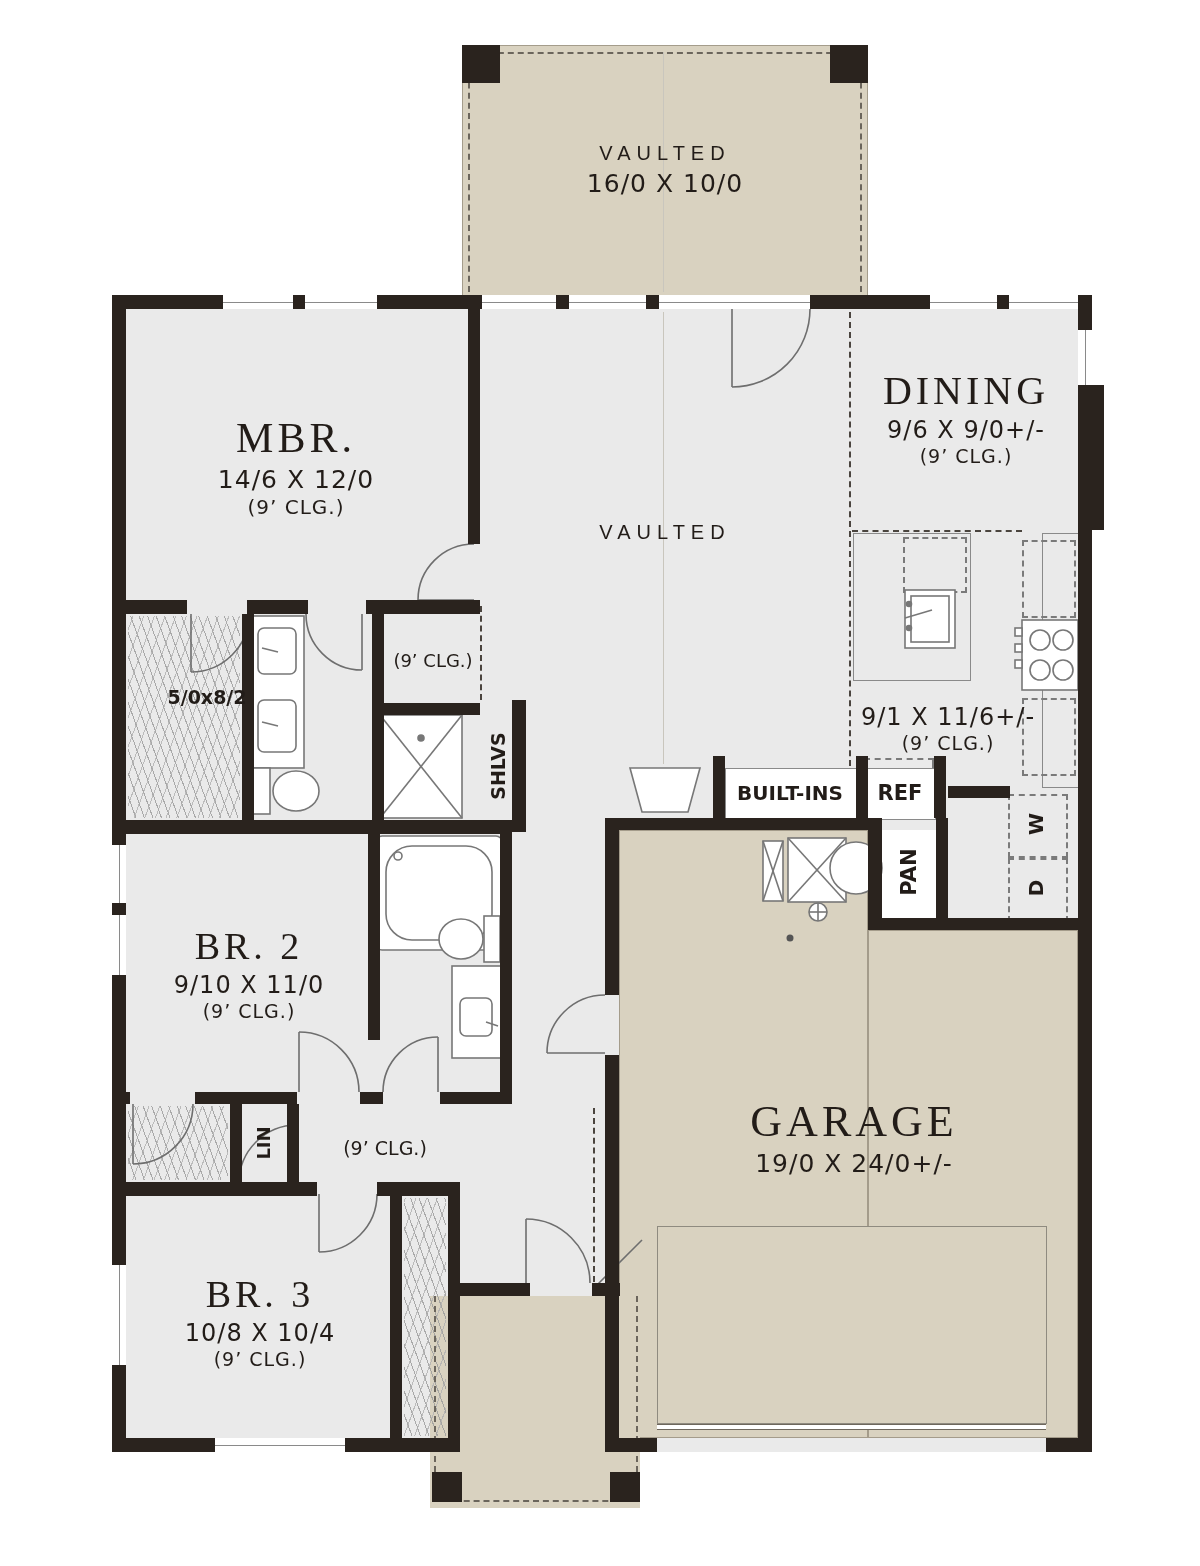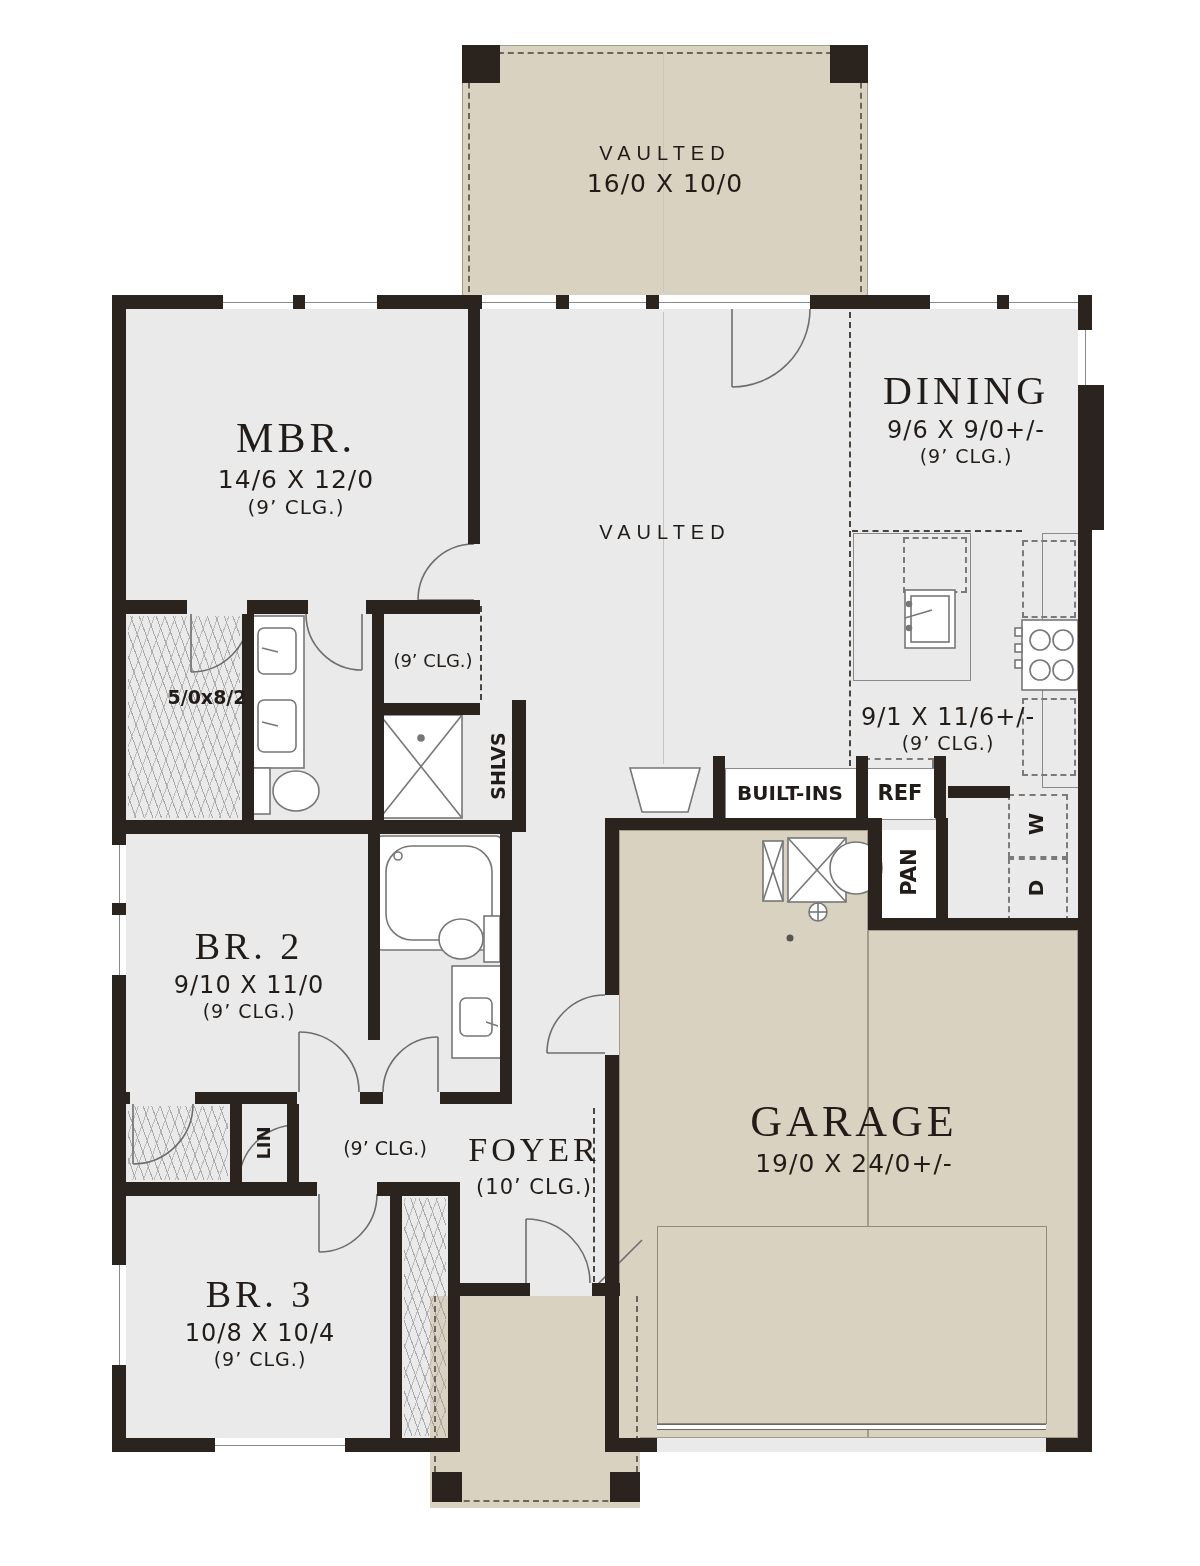--- a/index.html
+++ b/index.html
@@ -308,24 +308,20 @@
     <span class="rdim">9/10 X 11/0</span>
     <span class="rclg">(9’ CLG.)</span>
   </div>
 
   <div class="lbl n-br" style="left:260px;top:1322px;">
     <span class="rname">BR. 3</span>
     <span class="rdim">10/8 X 10/4</span>
     <span class="rclg">(9’ CLG.)</span>
   </div>
 
-  <div class="lbl n-foyer" style="left:534px;top:1166px;">
-    <span class="rname">FOYER</span>
-    <span class="rclg" style="font-size:21px;margin-top:8px;">(10’ CLG.)</span>
-  </div>
 
   <div class="lbl n-garage" style="left:854px;top:1138px;">
     <span class="rname">GARAGE</span>
     <span class="rdim">19/0 X 24/0+/-</span>
   </div>
 
   <div class="lbl sm" style="left:207px;top:697px;font-size:19px;">5/0x8/2</div>
   <div class="lbl sm" style="left:433px;top:660px;font-size:18px;font-weight:normal;font-family:'DejaVu Sans',sans-serif;">(9’ CLG.)</div>
   <div class="lbl sm rot" style="left:498px;top:766px;font-size:19px;">SHLVS</div>
   <div class="lbl sm" style="left:385px;top:1148px;font-size:19px;font-weight:normal;font-family:'DejaVu Sans',sans-serif;">(9’ CLG.)</div>

